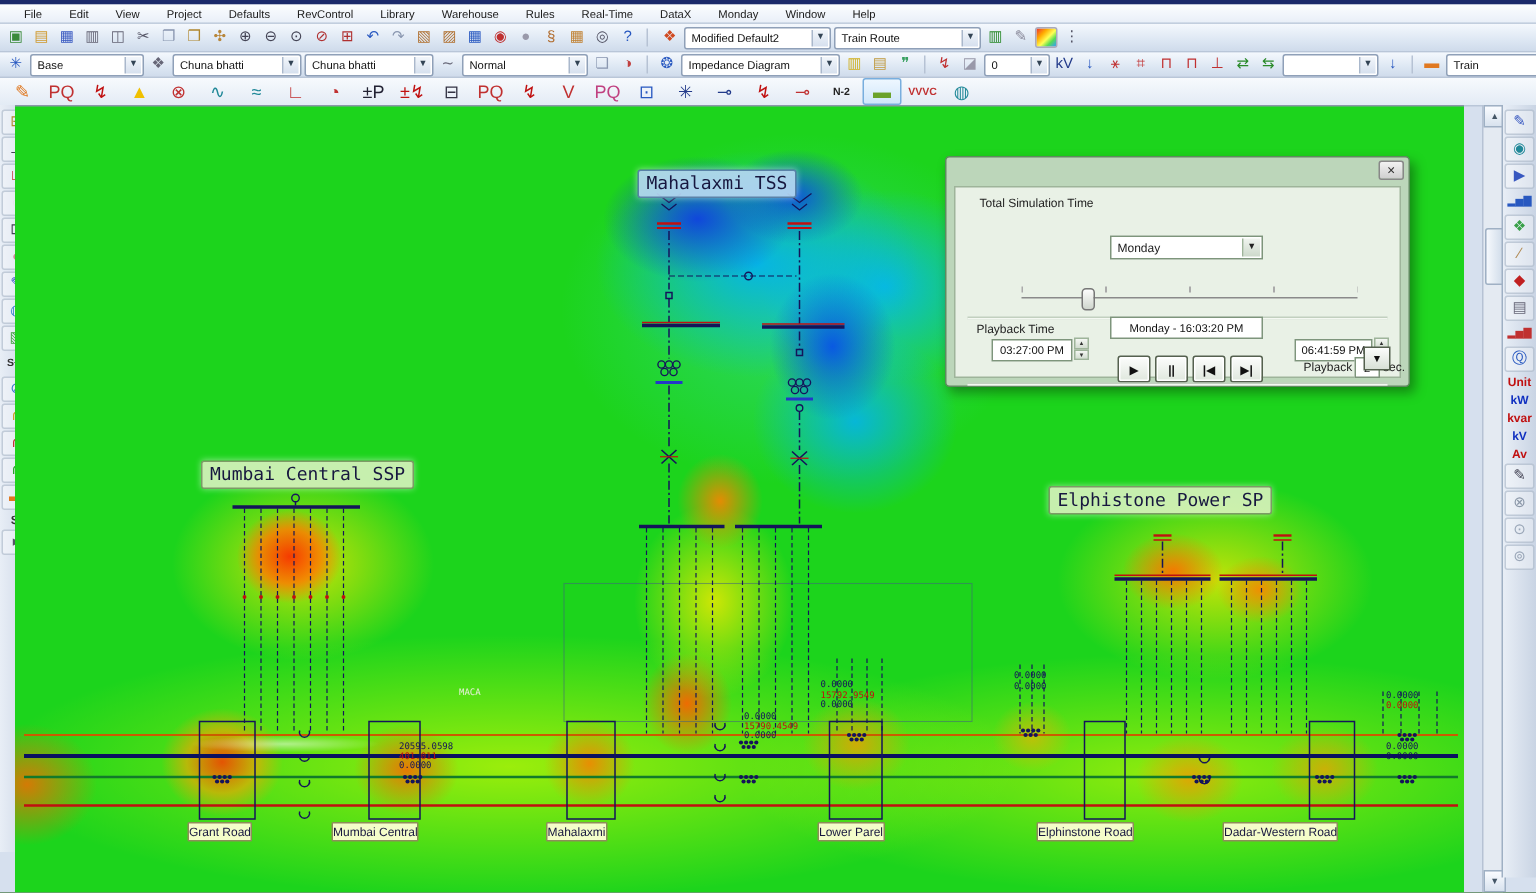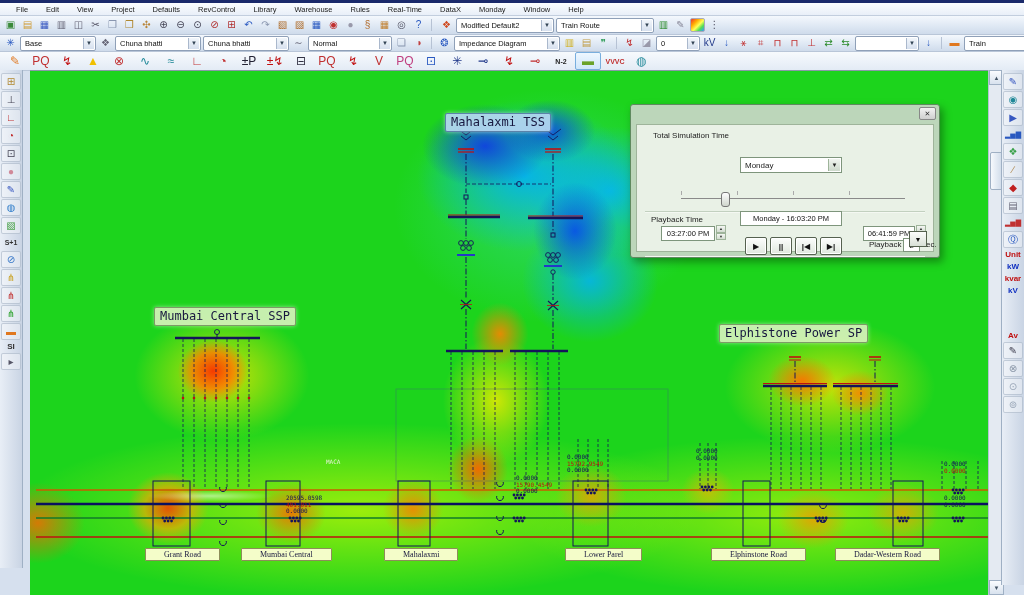--- a/index.html
+++ b/index.html
@@ -37,21 +37,21 @@
        line-height:1;border:1px solid rgba(150,165,185,.5);border-radius:2px;background:rgba(255,255,255,.35);cursor:default;}
   .sbi.txt{font-size:7px;font-weight:bold;border:none;background:none;}
   .sbi.lbl{border:none;background:none;font-size:8px;font-weight:bold;height:11px;}
   
   #vscroll{position:absolute;right:22px;top:70px;width:13px;height:525px;background:#e4eaf2;border-left:1px solid #b6c2d4;}
   .scr-btn{position:absolute;left:0;width:13px;height:13px;background:linear-gradient(#fafcff,#d8e2ee);
            border:1px solid #9fb0c4;display:flex;align-items:center;justify-content:center;font-size:6px;color:#456;}
   #scr-thumb{position:absolute;left:1px;top:82px;width:11px;height:36px;background:linear-gradient(90deg,#f6f9fd,#cfdbe9);
              border:1px solid #9fb0c4;border-radius:2px;}
   
-  #canvas{position:absolute;left:30px;top:70px;width:966px;height:525px;overflow:hidden;background-color:#1cd41c;
+  #canvas{position:absolute;left:10px;top:70px;width:966px;height:525px;overflow:hidden;background-color:#1cd41c;
     background-image:
       radial-gradient(90px 8px at 180px 425px, rgba(255,255,255,.5), rgba(255,255,255,0) 70%),
       radial-gradient(90px 60px at 455px 75px, rgba(16,64,224,.95), rgba(16,64,224,0) 70%),
       radial-gradient(60px 70px at 545px 160px, rgba(8,80,232,.92), rgba(8,80,232,0) 70%),
       radial-gradient(65px 45px at 520px 60px, rgba(10,70,228,.85), rgba(10,70,228,0) 70%),
       radial-gradient(150px 105px at 495px 105px, rgba(0,175,255,.85), rgba(0,175,255,0) 72%),
       radial-gradient(115px 90px at 580px 120px, rgba(0,180,255,.8), rgba(0,180,255,0) 72%),
       radial-gradient(95px 85px at 560px 210px, rgba(0,175,255,.8), rgba(0,175,255,0) 72%),
       radial-gradient(200px 150px at 520px 135px, rgba(60,220,170,.55), rgba(60,220,170,0) 78%),
       radial-gradient(45px 40px at 183px 300px, rgba(250,45,0,.92), rgba(255,120,0,.8) 45%, rgba(255,210,0,0) 78%),
@@ -71,22 +71,22 @@
       radial-gradient(46px 38px at 783px 448px, rgba(255,140,0,.7), rgba(255,220,0,0) 78%),
       radial-gradient(46px 38px at 873px 442px, rgba(255,150,0,.65), rgba(255,222,0,0) 78%),
       radial-gradient(430px 110px at 330px 440px, rgba(240,255,0,.6), rgba(240,255,0,0) 80%),
       radial-gradient(360px 100px at 770px 445px, rgba(240,255,0,.55), rgba(240,255,0,0) 80%);
     border-top:1px solid #8a97a8;}
   #diagram{position:absolute;left:0;top:0;}
   .st-title{position:absolute;font-family:"DejaVu Sans Mono","Liberation Mono",monospace;font-size:12px;
             color:#17173f;background:rgba(222,242,195,.88);border:1px solid #7d9a66;border-radius:2px;
             padding:1px 5px 2px;white-space:nowrap;box-shadow:0 0 4px rgba(255,255,255,.5);}
   .st-title.blue{background:rgba(182,216,242,.92);border-color:#5a82a8;}
-  .track-label{position:absolute;font-family:Liberation Serif, serif;font-size:8px;
-               color:#17173f;background:#f4fdc9;border:1px solid #8d8d5a;border-radius:1px;padding:1px 18px;white-space:nowrap;}
+  .track-label{position:absolute;font-family:Liberation Sans, sans-serif;font-size:8px;
+               color:#17173f;background:#f4fdc9;border:1px solid #8d8d5a;border-radius:1px;padding:1px 0;white-space:nowrap;}
   .ann{position:absolute;font-family:"DejaVu Sans Mono","Liberation Mono",monospace;font-size:6px;line-height:6.5px;white-space:nowrap;}
   
   #dialog{position:absolute;left:630px;top:104px;width:308px;height:152px;background:#bcd6ba;
           border:1px solid #5f8a5f;border-radius:3px;box-shadow:3px 4px 8px rgba(0,0,0,.35);}
   #dlg-title{position:absolute;left:2px;top:2px;right:2px;height:15px;border-radius:2px;
              background:linear-gradient(#a6d0a4,#7fb97d 55%,#92c590);display:flex;align-items:center;
              padding-left:6px;font-size:8px;font-weight:bold;color:#0e2a0e;}
   #dlg-close{position:absolute;right:3px;top:2px;width:15px;height:11px;background:linear-gradient(#f2f2f2,#cfcfcf);
              border:1px solid #888;border-radius:2px;display:flex;align-items:center;justify-content:center;
              font-size:7px;color:#333;}
@@ -555,21 +555,21 @@
       <span class="sbi" style="color: rgb(56, 160, 72);">❖</span>
       <span class="sbi" style="color: rgb(176, 136, 80);">∕</span>
       <span class="sbi" style="color: rgb(192, 32, 32);">◆</span>
       <span class="sbi" style="color: rgb(102, 102, 119);">▤</span>
       <span class="sbi txt" style="color: rgb(192, 48, 48);">▂▅▇</span>
       <span class="sbi" style="color: rgb(40, 88, 192);">Ⓠ</span>
       <span class="sbi lbl txt" style="color: rgb(192, 16, 16);">Unit</span>
       <span class="sbi lbl" style="color: rgb(16, 48, 192);">kW</span>
       <span class="sbi lbl txt" style="color: rgb(192, 16, 16);">kvar</span>
       <span class="sbi lbl" style="color: rgb(16, 48, 192);">kV</span>
-      <span class="sbi lbl" style="color: rgb(192, 16, 16); margin-top: 33px;">Av</span>
+      <span class="sbi lbl" style="color: rgb(192, 16, 16);">Av</span>
       <span class="sbi" style="color: rgb(68, 68, 85);">✎</span>
       <span class="sbi" style="color: rgb(138, 151, 168);">⊗</span>
       <span class="sbi" style="color: rgb(154, 167, 184);">⊙</span>
       <span class="sbi" style="color: rgb(154, 167, 184);">⊚</span>
     </div>
 
   <div id="dialog">
     <div id="dlg-close">✕</div>
     <div id="dlg-body">
       <div class="dlg-label" style="left:16px;top:6px">Total Simulation Time</div>

